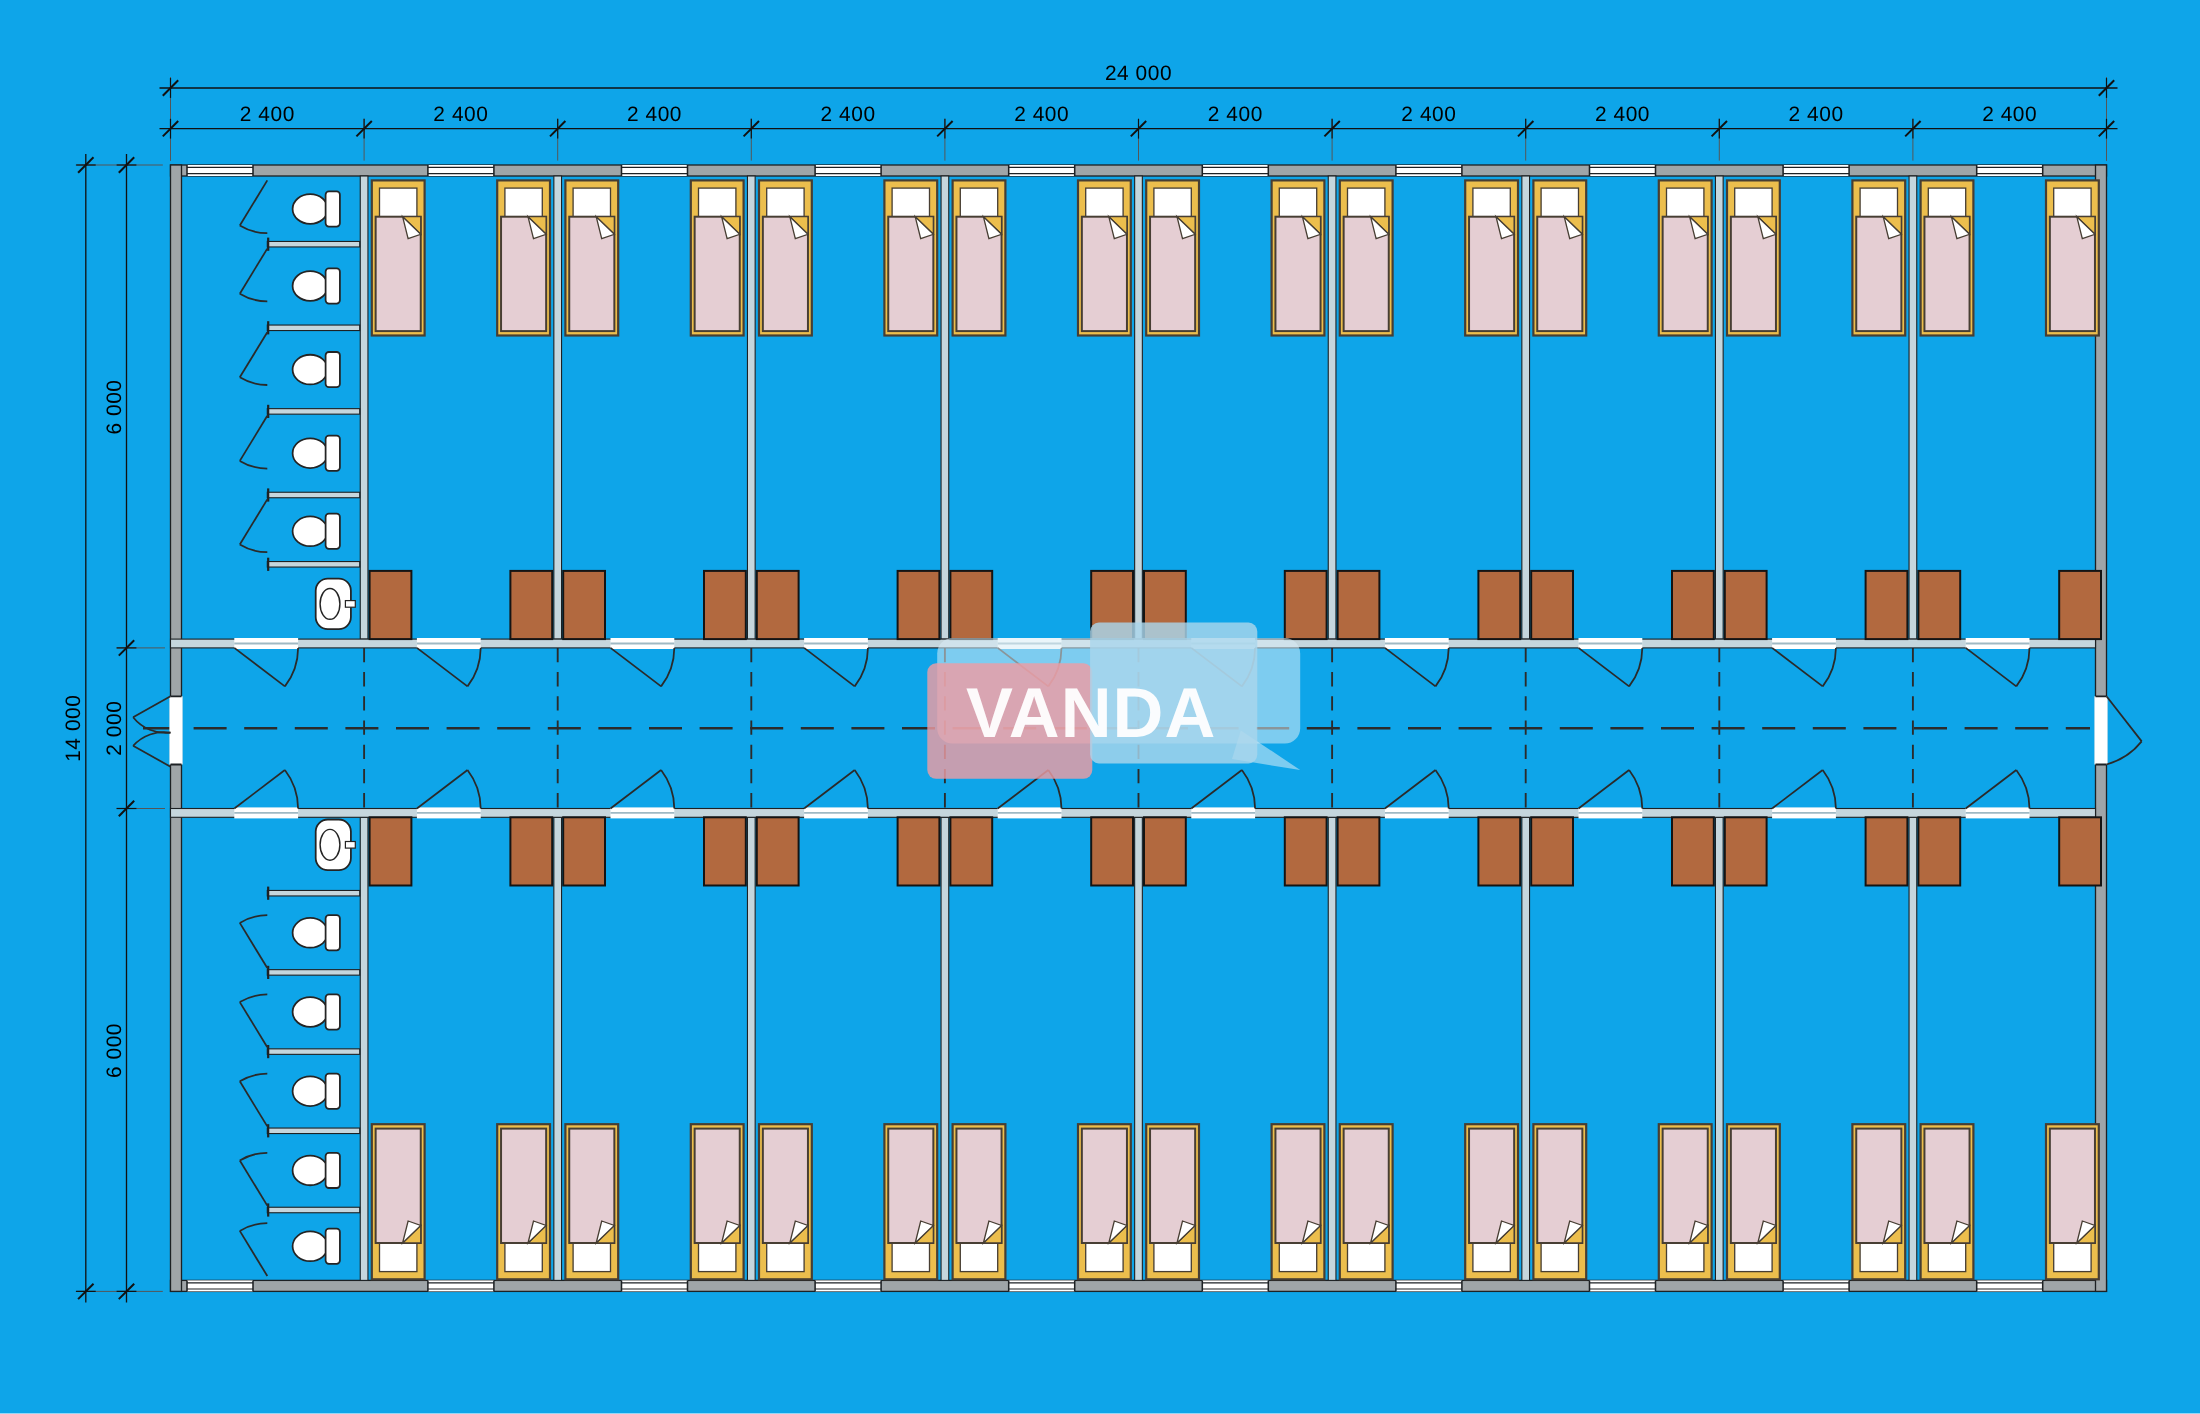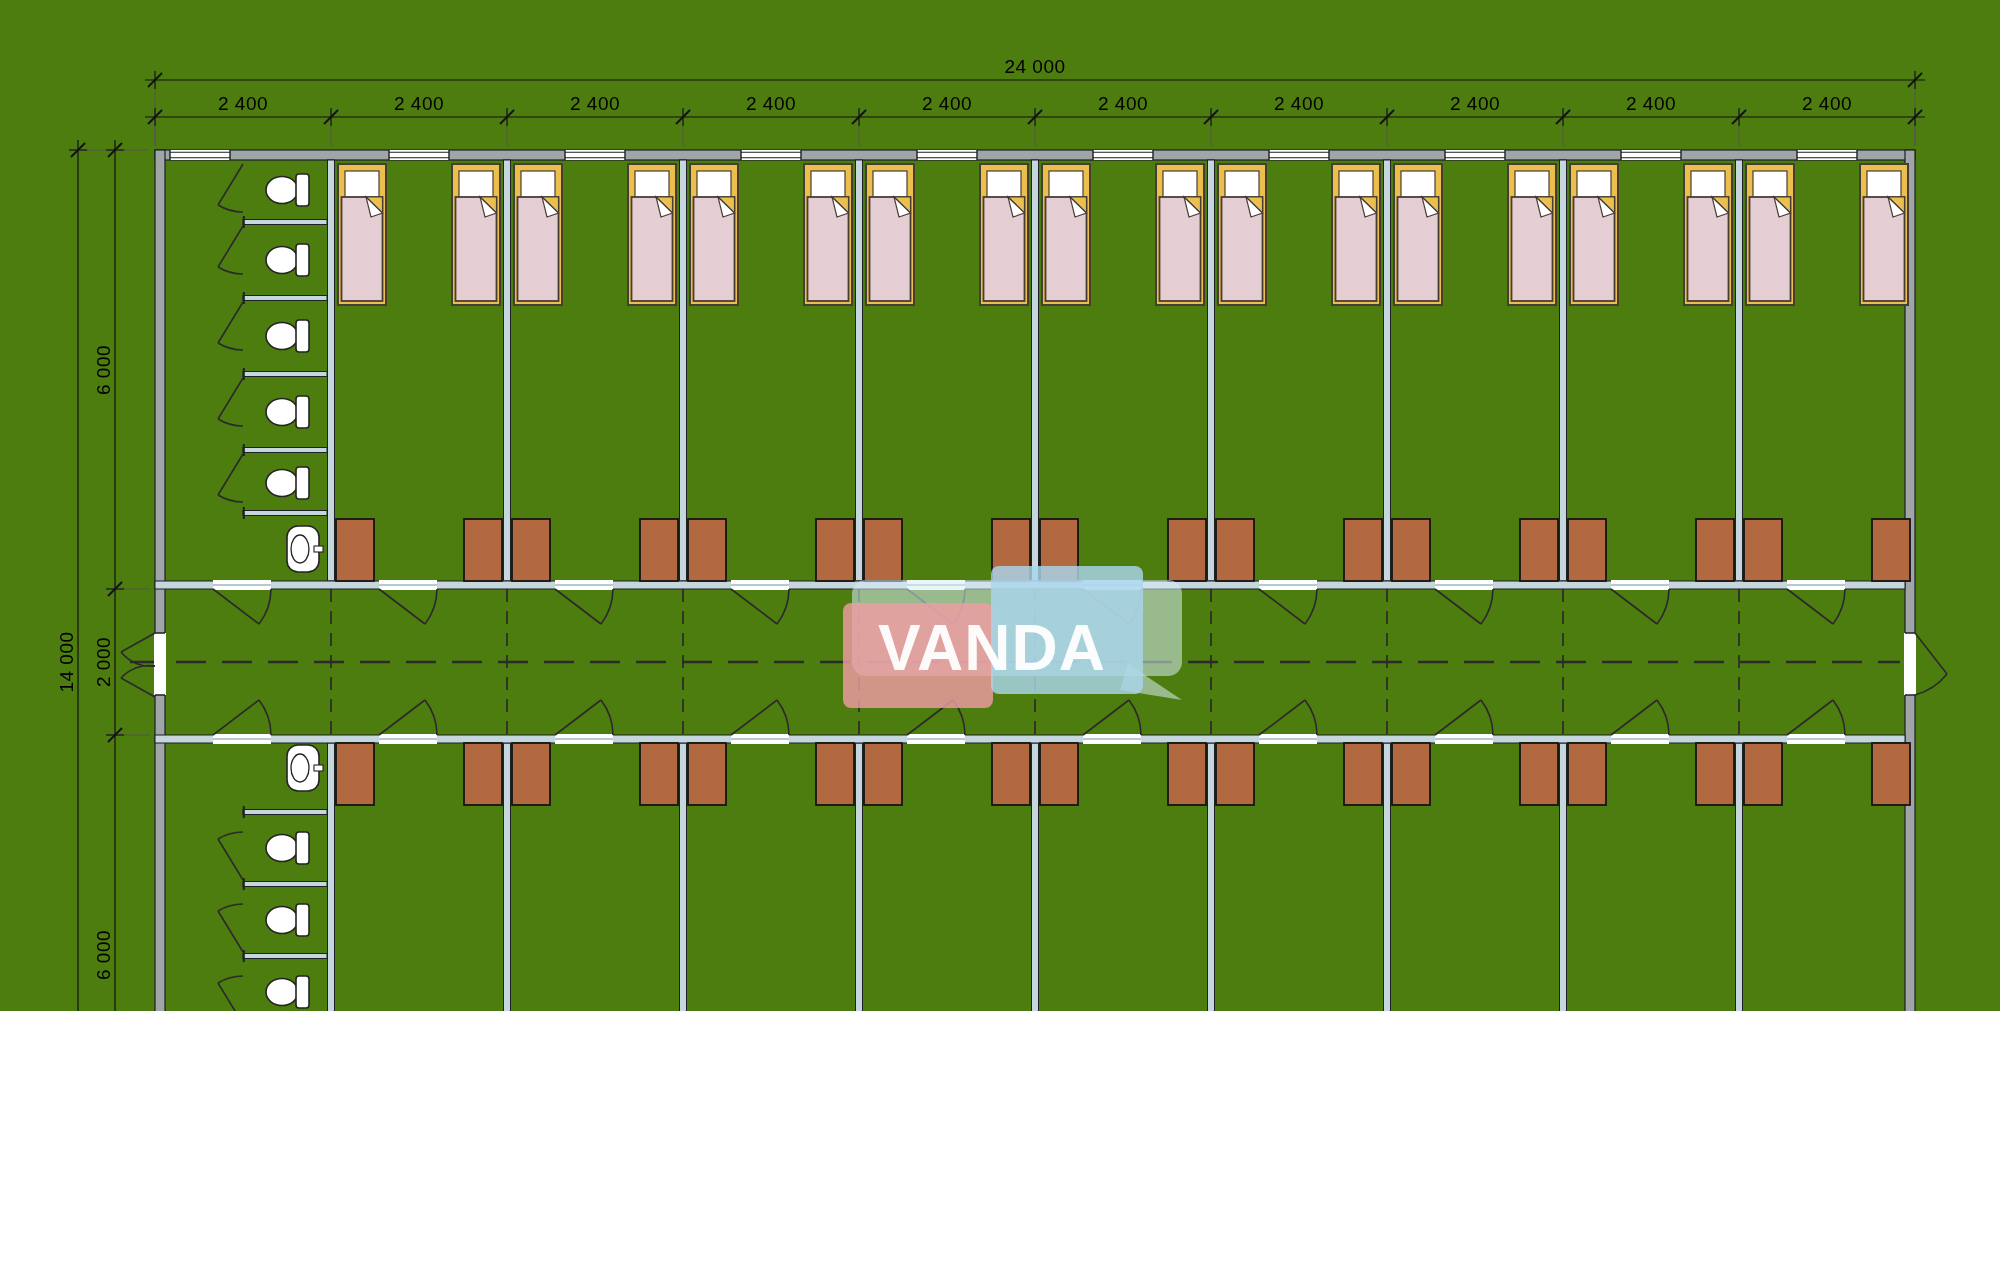--- a/index.html
+++ b/index.html
@@ -1,16 +1,16 @@
 <!DOCTYPE html>
 <html style="--wall_gray: #9FA5A8; --wall_light: #C5D6DD; --line_dark: #1D2124; --bed_yellow: #ECBE4D; --bed_pink: #E5CED3; --bed_outline: #473E33; --wardrobe_brown: #B2693F; --wm_red: #EE9CA4; --wm_blue: #A9D5EC; --wm_pale: #D9EDF6; --wm_text: #FFFFFF;"><head>
 <meta charset="utf-8">
 <style>
   html,body{margin:0;padding:0;background:#fff;}
-  .page{width:2000px;height:1011px;background:#4d7c0f;position:relative;font-family:"Liberation Sans",sans-serif;text-align:center;}
+  .page{width:2000px;height:1285px;background:#0ea5e9;position:relative;font-family:"Liberation Sans",sans-serif;text-align:center;}
   svg{display:block;}
   .wext{fill:var(--wall_gray);stroke:var(--line_dark);stroke-width:1.2;}
   .wint{fill:var(--wall_light);stroke:var(--line_dark);stroke-width:1;}
   .opening{fill:#fff;stroke:none;}
   .sill{stroke:#9FB9C4;stroke-width:1.6;}
   .cap{stroke:var(--line_dark);stroke-width:1.6;fill:none;}
   .door{stroke:#2a2a2a;stroke-width:1.6;fill:none;}
   .dash-c{stroke:#2b2b2b;stroke-width:2.4;stroke-dasharray:30 16;fill:none;}
   .dash-v{stroke:#2b2b2b;stroke-width:1.7;stroke-dasharray:13 9;fill:none;}
   .dim{stroke:#111;stroke-width:1.2;fill:none;}

